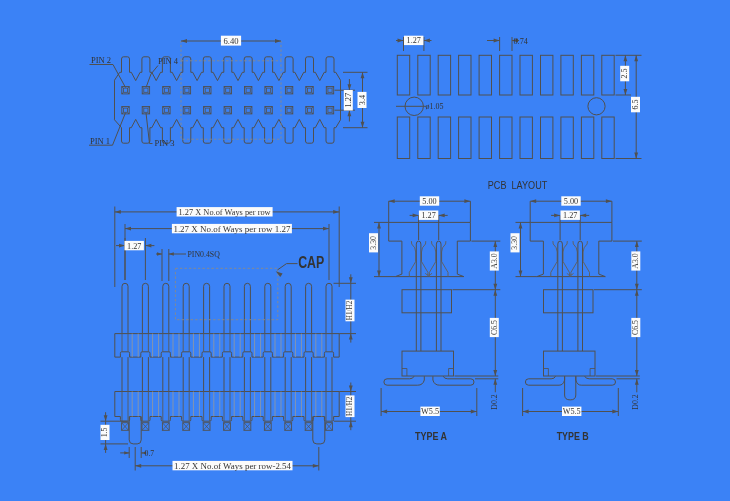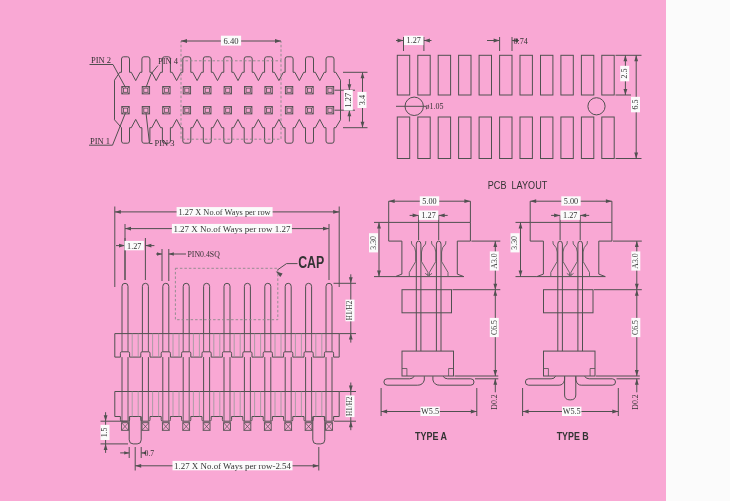--- a/index.html
+++ b/index.html
@@ -1,17 +1,17 @@
 <!DOCTYPE html>
 <html><head>
 <meta charset="utf-8">
 <title>SMT Pin Header Drawing</title>
 <style>
   html,body { margin:0; padding:0; background:#fbfbfb; }
-  #sheet { width:666px; height:501px; position:relative; background:#f9a8d4; }
+  #sheet { width:730px; height:501px; position:relative; background:#3b82f6; }
 </style>
 </head>
 <body>
 
 <div id="sheet">
 <svg width="730" height="501" viewBox="0 0 730 501">
 
 <g>
         <path d="M 114.5 119.8 L 114.5 80.2 L 119.7 72.3 L 121.5 72.3 L 121.5 59.0 Q 121.5 56.8 123.5 56.8 L 127.5 56.8 Q 129.5 56.8 129.5 59.0 L 129.5 72.3 L 131.3 72.3 L 135.7 80.6 L 140.1 72.3 L 141.9 72.3 L 141.9 59.0 Q 141.9 56.8 143.9 56.8 L 147.9 56.8 Q 149.9 56.8 149.9 59.0 L 149.9 72.3 L 151.8 72.3 L 156.2 80.6 L 160.6 72.3 L 162.4 72.3 L 162.4 59.0 Q 162.4 56.8 164.4 56.8 L 168.4 56.8 Q 170.4 56.8 170.4 59.0 L 170.4 72.3 L 172.2 72.3 L 176.6 80.6 L 181.0 72.3 L 182.8 72.3 L 182.8 59.0 Q 182.8 56.8 184.8 56.8 L 188.8 56.8 Q 190.8 56.8 190.8 59.0 L 190.8 72.3 L 192.7 72.3 L 197.1 80.6 L 201.5 72.3 L 203.3 72.3 L 203.3 59.0 Q 203.3 56.8 205.3 56.8 L 209.3 56.8 Q 211.3 56.8 211.3 59.0 L 211.3 72.3 L 213.1 72.3 L 217.5 80.6 L 221.9 72.3 L 223.8 72.3 L 223.8 59.0 Q 223.8 56.8 225.8 56.8 L 229.8 56.8 Q 231.8 56.8 231.8 59.0 L 231.8 72.3 L 233.6 72.3 L 238.0 80.6 L 242.4 72.3 L 244.2 72.3 L 244.2 59.0 Q 244.2 56.8 246.2 56.8 L 250.2 56.8 Q 252.2 56.8 252.2 59.0 L 252.2 72.3 L 254.0 72.3 L 258.4 80.6 L 262.8 72.3 L 264.6 72.3 L 264.6 59.0 Q 264.6 56.8 266.6 56.8 L 270.6 56.8 Q 272.6 56.8 272.6 59.0 L 272.6 72.3 L 274.4 72.3 L 278.9 80.6 L 283.3 72.3 L 285.1 72.3 L 285.1 59.0 Q 285.1 56.8 287.1 56.8 L 291.1 56.8 Q 293.1 56.8 293.1 59.0 L 293.1 72.3 L 294.9 72.3 L 299.3 80.6 L 303.7 72.3 L 305.5 72.3 L 305.5 59.0 Q 305.5 56.8 307.5 56.8 L 311.5 56.8 Q 313.5 56.8 313.5 59.0 L 313.5 72.3 L 315.3 72.3 L 319.8 80.6 L 324.2 72.3 L 326.0 72.3 L 326.0 59.0 Q 326.0 56.8 328.0 56.8 L 332.0 56.8 Q 334.0 56.8 334.0 59.0 L 334.0 72.3 L 335.8 72.3 L 340.5 80.2 L 340.5 119.8 L 335.8 127.7 L 334.0 127.7 L 334.0 141.0 Q 334.0 143.2 332.0 143.2 L 328.0 143.2 Q 326.0 143.2 326.0 141.0 L 326.0 127.7 L 324.2 127.7 L 319.8 119.4 L 315.3 127.7 L 313.5 127.7 L 313.5 141.0 Q 313.5 143.2 311.5 143.2 L 307.5 143.2 Q 305.5 143.2 305.5 141.0 L 305.5 127.7 L 303.7 127.7 L 299.3 119.4 L 294.9 127.7 L 293.1 127.7 L 293.1 141.0 Q 293.1 143.2 291.1 143.2 L 287.1 143.2 Q 285.1 143.2 285.1 141.0 L 285.1 127.7 L 283.3 127.7 L 278.9 119.4 L 274.4 127.7 L 272.6 127.7 L 272.6 141.0 Q 272.6 143.2 270.6 143.2 L 266.6 143.2 Q 264.6 143.2 264.6 141.0 L 264.6 127.7 L 262.8 127.7 L 258.4 119.4 L 254.0 127.7 L 252.2 127.7 L 252.2 141.0 Q 252.2 143.2 250.2 143.2 L 246.2 143.2 Q 244.2 143.2 244.2 141.0 L 244.2 127.7 L 242.4 127.7 L 238.0 119.4 L 233.6 127.7 L 231.8 127.7 L 231.8 141.0 Q 231.8 143.2 229.8 143.2 L 225.8 143.2 Q 223.8 143.2 223.8 141.0 L 223.8 127.7 L 221.9 127.7 L 217.5 119.4 L 213.1 127.7 L 211.3 127.7 L 211.3 141.0 Q 211.3 143.2 209.3 143.2 L 205.3 143.2 Q 203.3 143.2 203.3 141.0 L 203.3 127.7 L 201.5 127.7 L 197.1 119.4 L 192.7 127.7 L 190.8 127.7 L 190.8 141.0 Q 190.8 143.2 188.8 143.2 L 184.8 143.2 Q 182.8 143.2 182.8 141.0 L 182.8 127.7 L 181.0 127.7 L 176.6 119.4 L 172.2 127.7 L 170.4 127.7 L 170.4 141.0 Q 170.4 143.2 168.4 143.2 L 164.4 143.2 Q 162.4 143.2 162.4 141.0 L 162.4 127.7 L 160.6 127.7 L 156.2 119.4 L 151.8 127.7 L 149.9 127.7 L 149.9 141.0 Q 149.9 143.2 147.9 143.2 L 143.9 143.2 Q 141.9 143.2 141.9 141.0 L 141.9 127.7 L 140.1 127.7 L 135.7 119.4 L 131.3 127.7 L 129.5 127.7 L 129.5 141.0 Q 129.5 143.2 127.5 143.2 L 123.5 143.2 Q 121.5 143.2 121.5 141.0 L 121.5 127.7 Z" fill="none" stroke="#505050" stroke-width="1"></path>
       </g>

